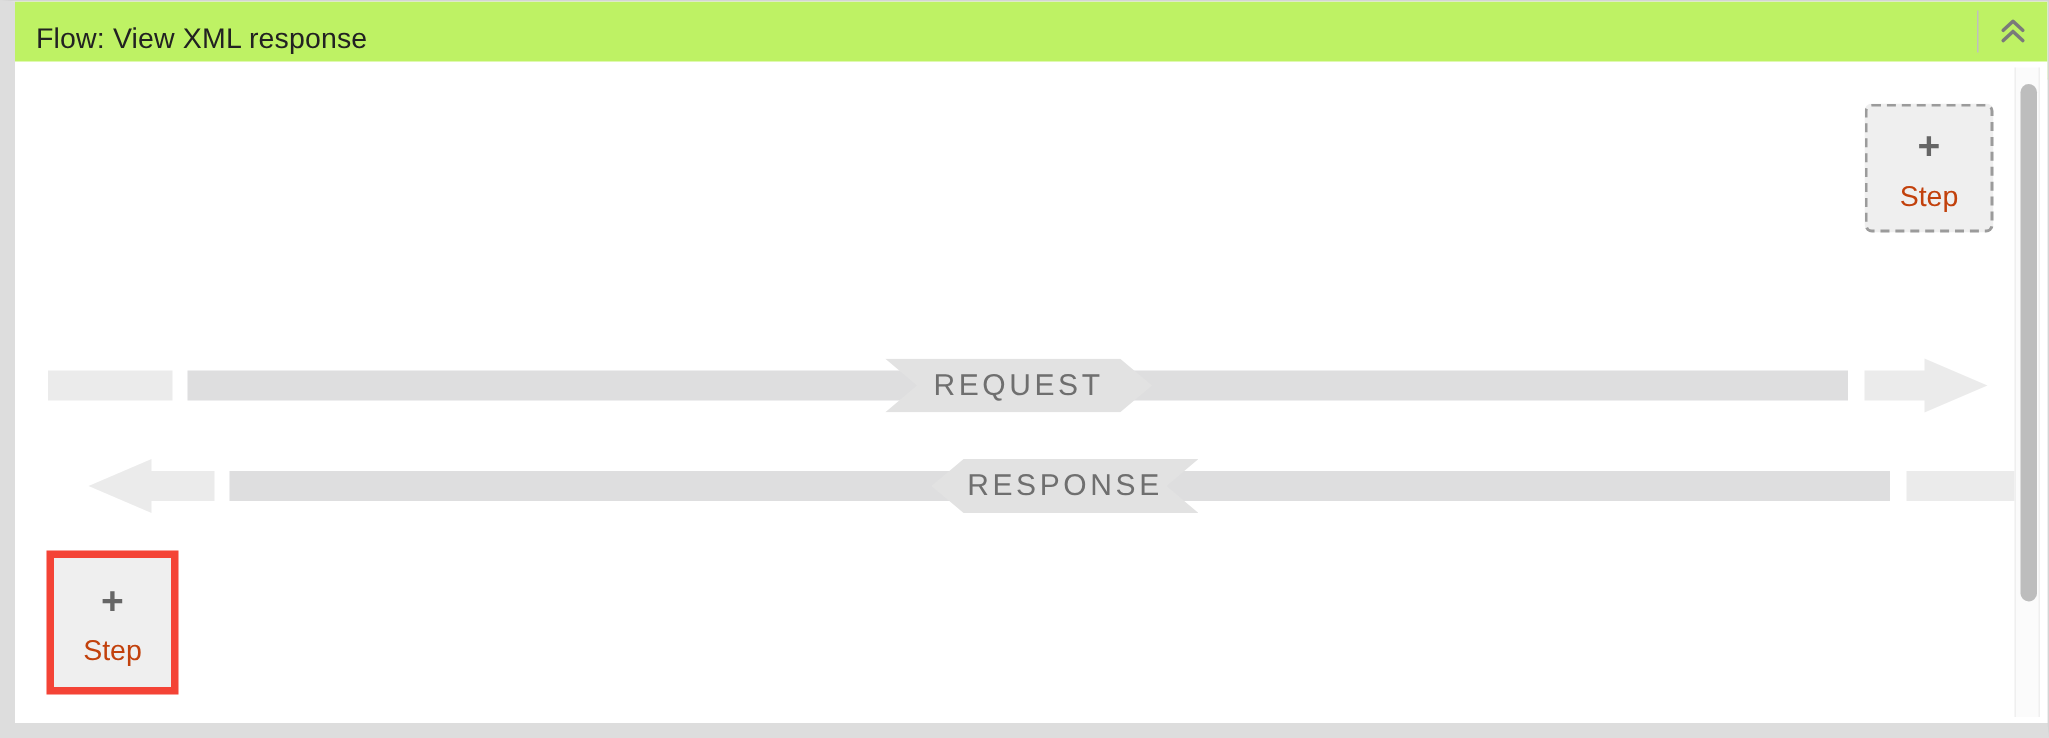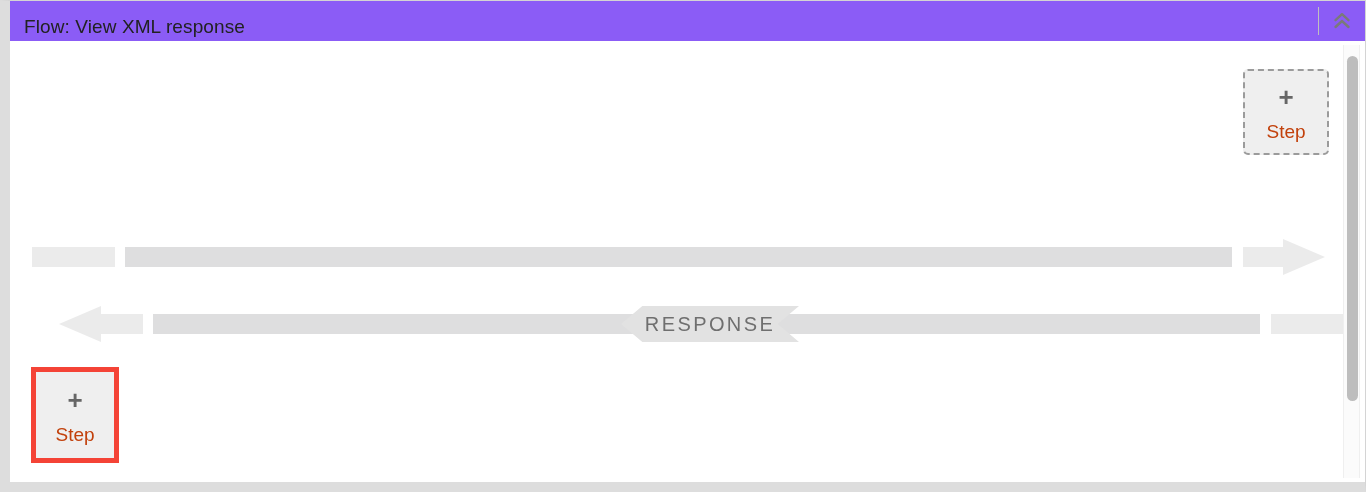--- a/index.html
+++ b/index.html
@@ -31,21 +31,21 @@
     overflow: hidden;
   }
 
   
   #flow-header {
     position: absolute;
     left: 0;
     top: 0;
     right: 0;
     height: 52px;
-    background: #8b5cf6;
+    background: #bef264;
     border-bottom: 1px solid #d0d0d0;
     box-sizing: border-box;
     display: flex;
     align-items: center;
   }
   #flow-title {
     margin-left: 14px;
     font-size: 19px;
     color: #222222;
     letter-spacing: .1px;
@@ -266,20 +266,23 @@
       <span class="step-label">Step</span>
     </div>
 
     <div id="request-row" class="flow-row">
       <div class="seg-light" style="left:22px;width:83px;"></div>
       <div class="seg-dark" style="left:115px;width:1107px;"></div>
       <div class="arrow-head-right" style="left:1233px;">
         <div class="shaft"></div>
         <div class="tip"></div>
       </div>
+      <div id="request-banner" class="flow-banner">
+        <span class="flow-banner-label">REQUEST</span>
+      </div>
     </div>
 
     <div id="response-row" class="flow-row">
       <div class="arrow-head-left" style="left:21px;">
         <div class="tip"></div>
         <div class="shaft"></div>
       </div>
       <div class="seg-dark" style="left:115px;width:1107px;"></div>
       <div class="seg-light" style="left:1233px;width:85px;"></div>
       <div id="response-banner" class="flow-banner">

